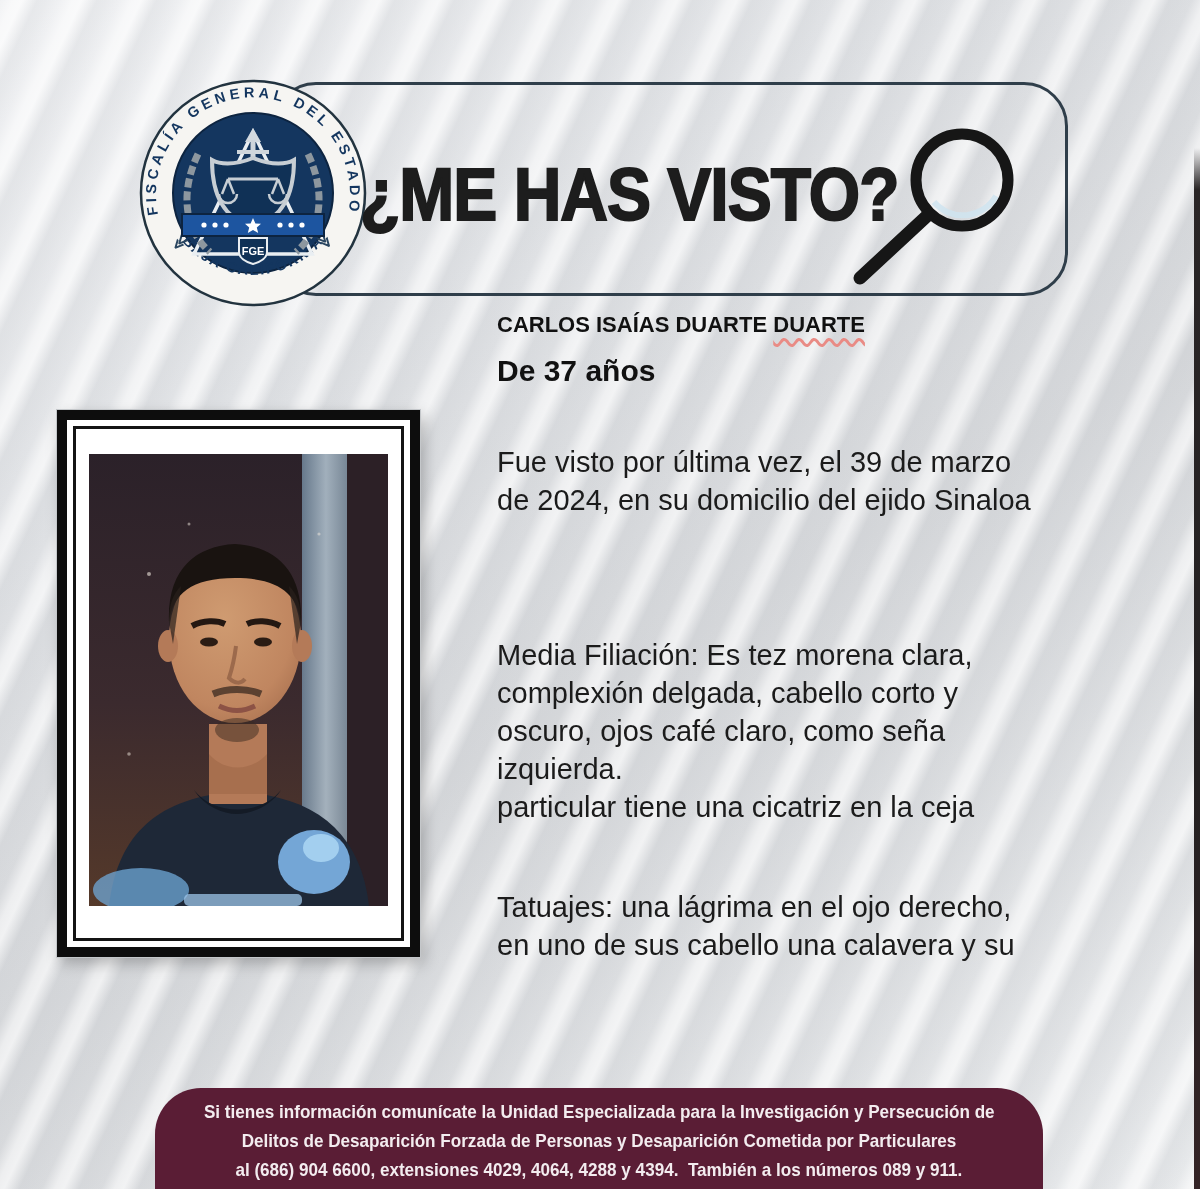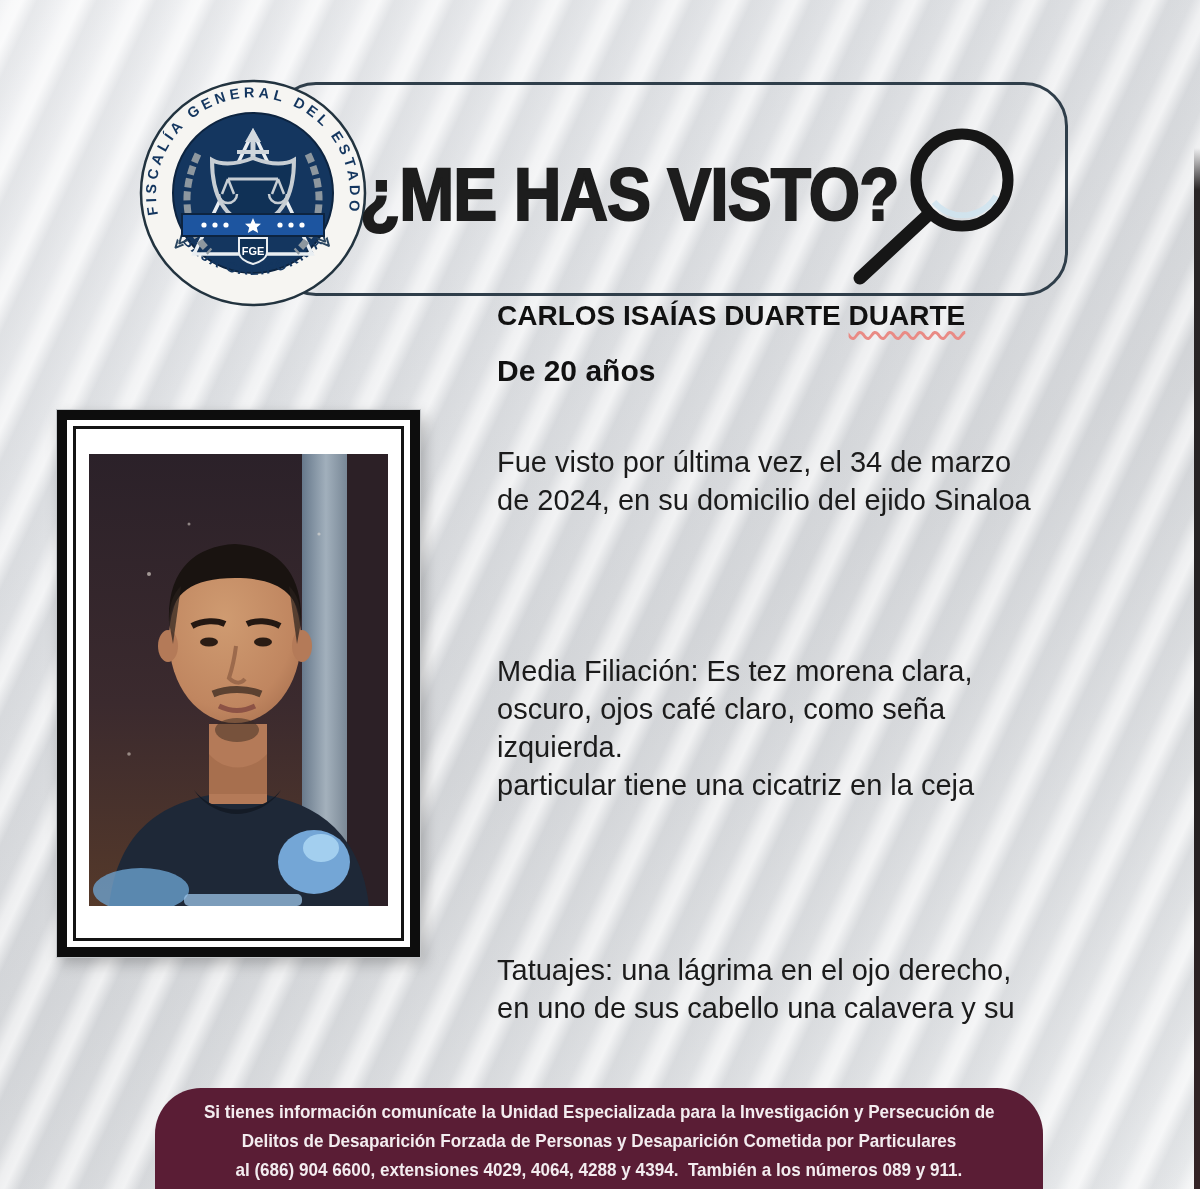--- a/index.html
+++ b/index.html
@@ -39,36 +39,36 @@
   .photo-frame{
     position:absolute;left:57px;top:410px;width:363px;height:547px;
     background:#0d0d0d;box-shadow:0 0 0 1px #c4c7ca, 4px 6px 14px rgba(0,0,0,0.25);
   }
   .photo-white{position:absolute;inset:10px;background:#ffffff;}
   .photo-line{position:absolute;inset:6px;border:3px solid #141414;background:#ffffff;}
   .photo-area{position:absolute;left:13px;right:13px;top:25px;bottom:32px;background:#241b22;overflow:hidden;}
   .photo-area svg{display:block;width:100%;height:100%;}
   
   .person-name{
-    position:absolute;left:497px;top:300px;
-    font-size:28px;font-weight:bold;color:#111;letter-spacing:0px;white-space:nowrap;
+    position:absolute;left:497px;top:312px;
+    font-size:22px;font-weight:bold;color:#111;letter-spacing:0px;white-space:nowrap;
   }
   .name-underlined{
     text-decoration:underline;text-decoration-style:wavy;
     text-decoration-color:#e98b85;text-decoration-thickness:3px;
     text-underline-offset:6px;
   }
   .person-age{
     position:absolute;left:497px;top:354px;
     font-size:30px;font-weight:bold;color:#111;
   }
   .para{position:absolute;left:497px;color:#1b1b1b;font-size:29px;line-height:38px;}
   .para-last-seen{top:443px;}
-  .para-description{top:652px;}
-  .para-tattoos{top:951px;}
+  .para-description{top:636px;}
+  .para-tattoos{top:888px;}
   .text-line{white-space:pre;}
   
   .footer-banner{
     position:absolute;left:155px;top:1088px;width:888px;height:101px;
     background:#5a1d35;border-radius:46px 46px 0 0;
     display:flex;flex-direction:column;justify-content:center;align-items:center;
     padding-top:4px;box-sizing:border-box;
   }
   .banner-line{
     color:#f3ecef;font-size:19px;font-weight:bold;line-height:29px;
@@ -200,29 +200,30 @@
             <circle cx="230" cy="80" r="1.6" fill="#efe7dd" opacity="0.5"></circle>
             <circle cx="40" cy="300" r="1.8" fill="#efe7dd" opacity="0.5"></circle>
             <circle cx="100" cy="70" r="1.5" fill="#efe7dd" opacity="0.5"></circle>
           </svg>
         </div>
       </div>
     </div>
   </div>
 
   <div class="person-name"><span>CARLOS ISAÍAS DUARTE </span><span class="name-underlined">DUARTE</span></div>
-  <div class="person-age">De 20 años</div>
+  <div class="person-age">De 37 años</div>
 
   <div class="para para-last-seen">
-    <div class="text-line">Fue visto por última vez, el 34 de marzo</div>
+    <div class="text-line">Fue visto por última vez, el 39 de marzo</div>
     <div class="text-line">de 2024, en su domicilio del ejido Sinaloa</div>
   </div>
 
   <div class="para para-description">
     <div class="text-line">Media Filiación: Es tez morena clara,</div>
+    <div class="text-line">complexión delgada, cabello corto y</div>
     <div class="text-line">oscuro, ojos café claro, como seña</div>
     <div class="text-line">izquierda.</div>
     <div class="text-line">particular tiene una cicatriz en la ceja</div>
   </div>
 
   <div class="para para-tattoos">
     <div class="text-line">Tatuajes: una lágrima en el ojo derecho,</div>
     <div class="text-line">en uno de sus cabello una calavera y su</div>
   </div>
 

